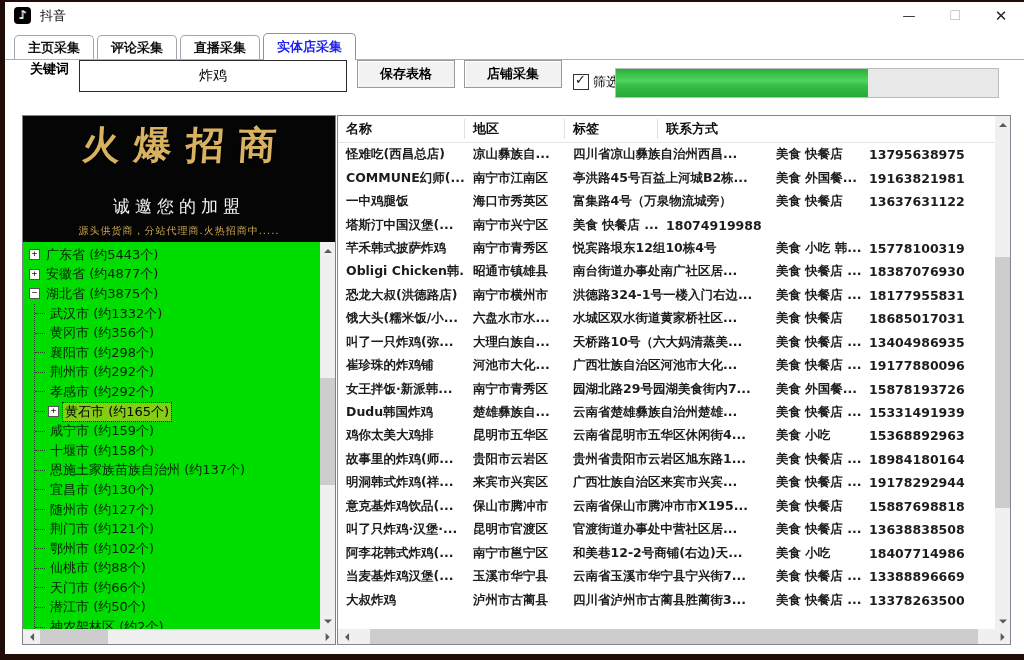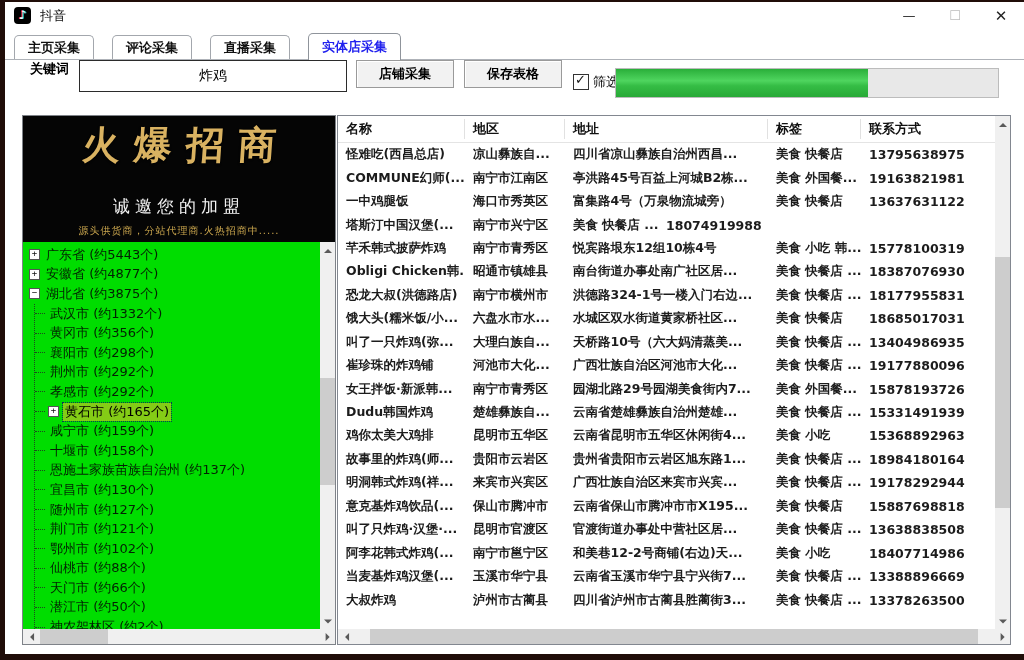--- a/index.html
+++ b/index.html
@@ -14,21 +14,21 @@
     text-shadow:1px 0 0 #25f4ee,-1px 0 0 #fe2c55;}
   .app-title{margin-left:9px;font-size:13px;color:#111;}
   .win-controls{position:absolute;right:0;top:0;height:27px;display:flex;}
   .win-btn{width:46px;height:27px;display:flex;align-items:center;justify-content:center;
     font-size:13px;color:#222;}
   .win-btn.max{color:#bdbdbd;}
   .win-btn.close{font-size:15px;}
   
   .tabbar{height:30px;display:flex;align-items:flex-end;padding-left:9px;
     border-bottom:1px solid #aeb2b8;background:#fff;}
-  .tab{height:23px;line-height:23px;padding:0 13px;margin-right:18px;font-size:13px;font-weight:bold;
+  .tab{height:23px;line-height:23px;padding:0 13px;margin-right:3px;font-size:13px;font-weight:bold;
     color:#111;background:#fff;border:1px solid #a3a7ad;border-bottom:none;
     border-radius:5px 5px 0 0;position:relative;}
   .tab.active{height:26px;line-height:26px;color:#2222ee;margin-bottom:-1px;z-index:2;
     border-color:#8f949b;}
   
   .toolbar{height:44px;display:flex;background:#fff;position:relative;}
   .kw-label{font-size:13px;font-weight:bold;color:#000;margin-left:25px;}
   .kw-input{width:262px;height:28px;margin-left:10px;border:1px solid #2b2b2b;background:#fff;
     text-align:center;font-size:14px;color:#000;font-family:inherit;outline:none;}
   .tool-btn{height:28px;padding:0 22px;margin-left:10px;background:#f2f2f2;
@@ -116,22 +116,22 @@
     <div class="tabbar">
         <div class="tab">主页采集</div>
         <div class="tab">评论采集</div>
         <div class="tab">直播采集</div>
         <div class="tab active">实体店采集</div>
       </div>
 
     <div class="toolbar">
       <span class="kw-label">关键词</span>
       <input class="kw-input" value="炸鸡" style="">
+      <button class="tool-btn">保存表格</button>
       <button class="tool-btn first">店铺采集</button>
-      <button class="tool-btn">保存表格</button>
       <div class="chk-wrap">
         <span class="checkbox checked"></span>
         <span class="chk-label">筛选手机</span>
       </div>
       <div class="progress">
         <div class="progress-fill" style="width: 66%;"></div>
       </div>
     </div>
 
     <div class="content">
@@ -244,21 +244,20 @@
           <div class="sb-btn right"></div>
         </div>
       </div>
 
       <div class="table-panel">
         <div class="table-main">
           <div class="table-scroll">
             <div class="thead">
                 <div class="th c0">名称</div>
                 <div class="th c1">地区</div>
-                <div class="th c2">地址</div>
                 <div class="th c3">标签</div>
                 <div class="th c4">联系方式</div>
               </div>
             <div id="tbody">
                 <div class="trow">
                   <div class="td c0">怪难吃(西昌总店)</div>
                   <div class="td c1">凉山彝族自...</div>
                   <div class="td c2">四川省凉山彝族自治州西昌...</div>
                   <div class="td c3">美食 快餐店</div>
                   <div class="td c4">13795638975</div>

